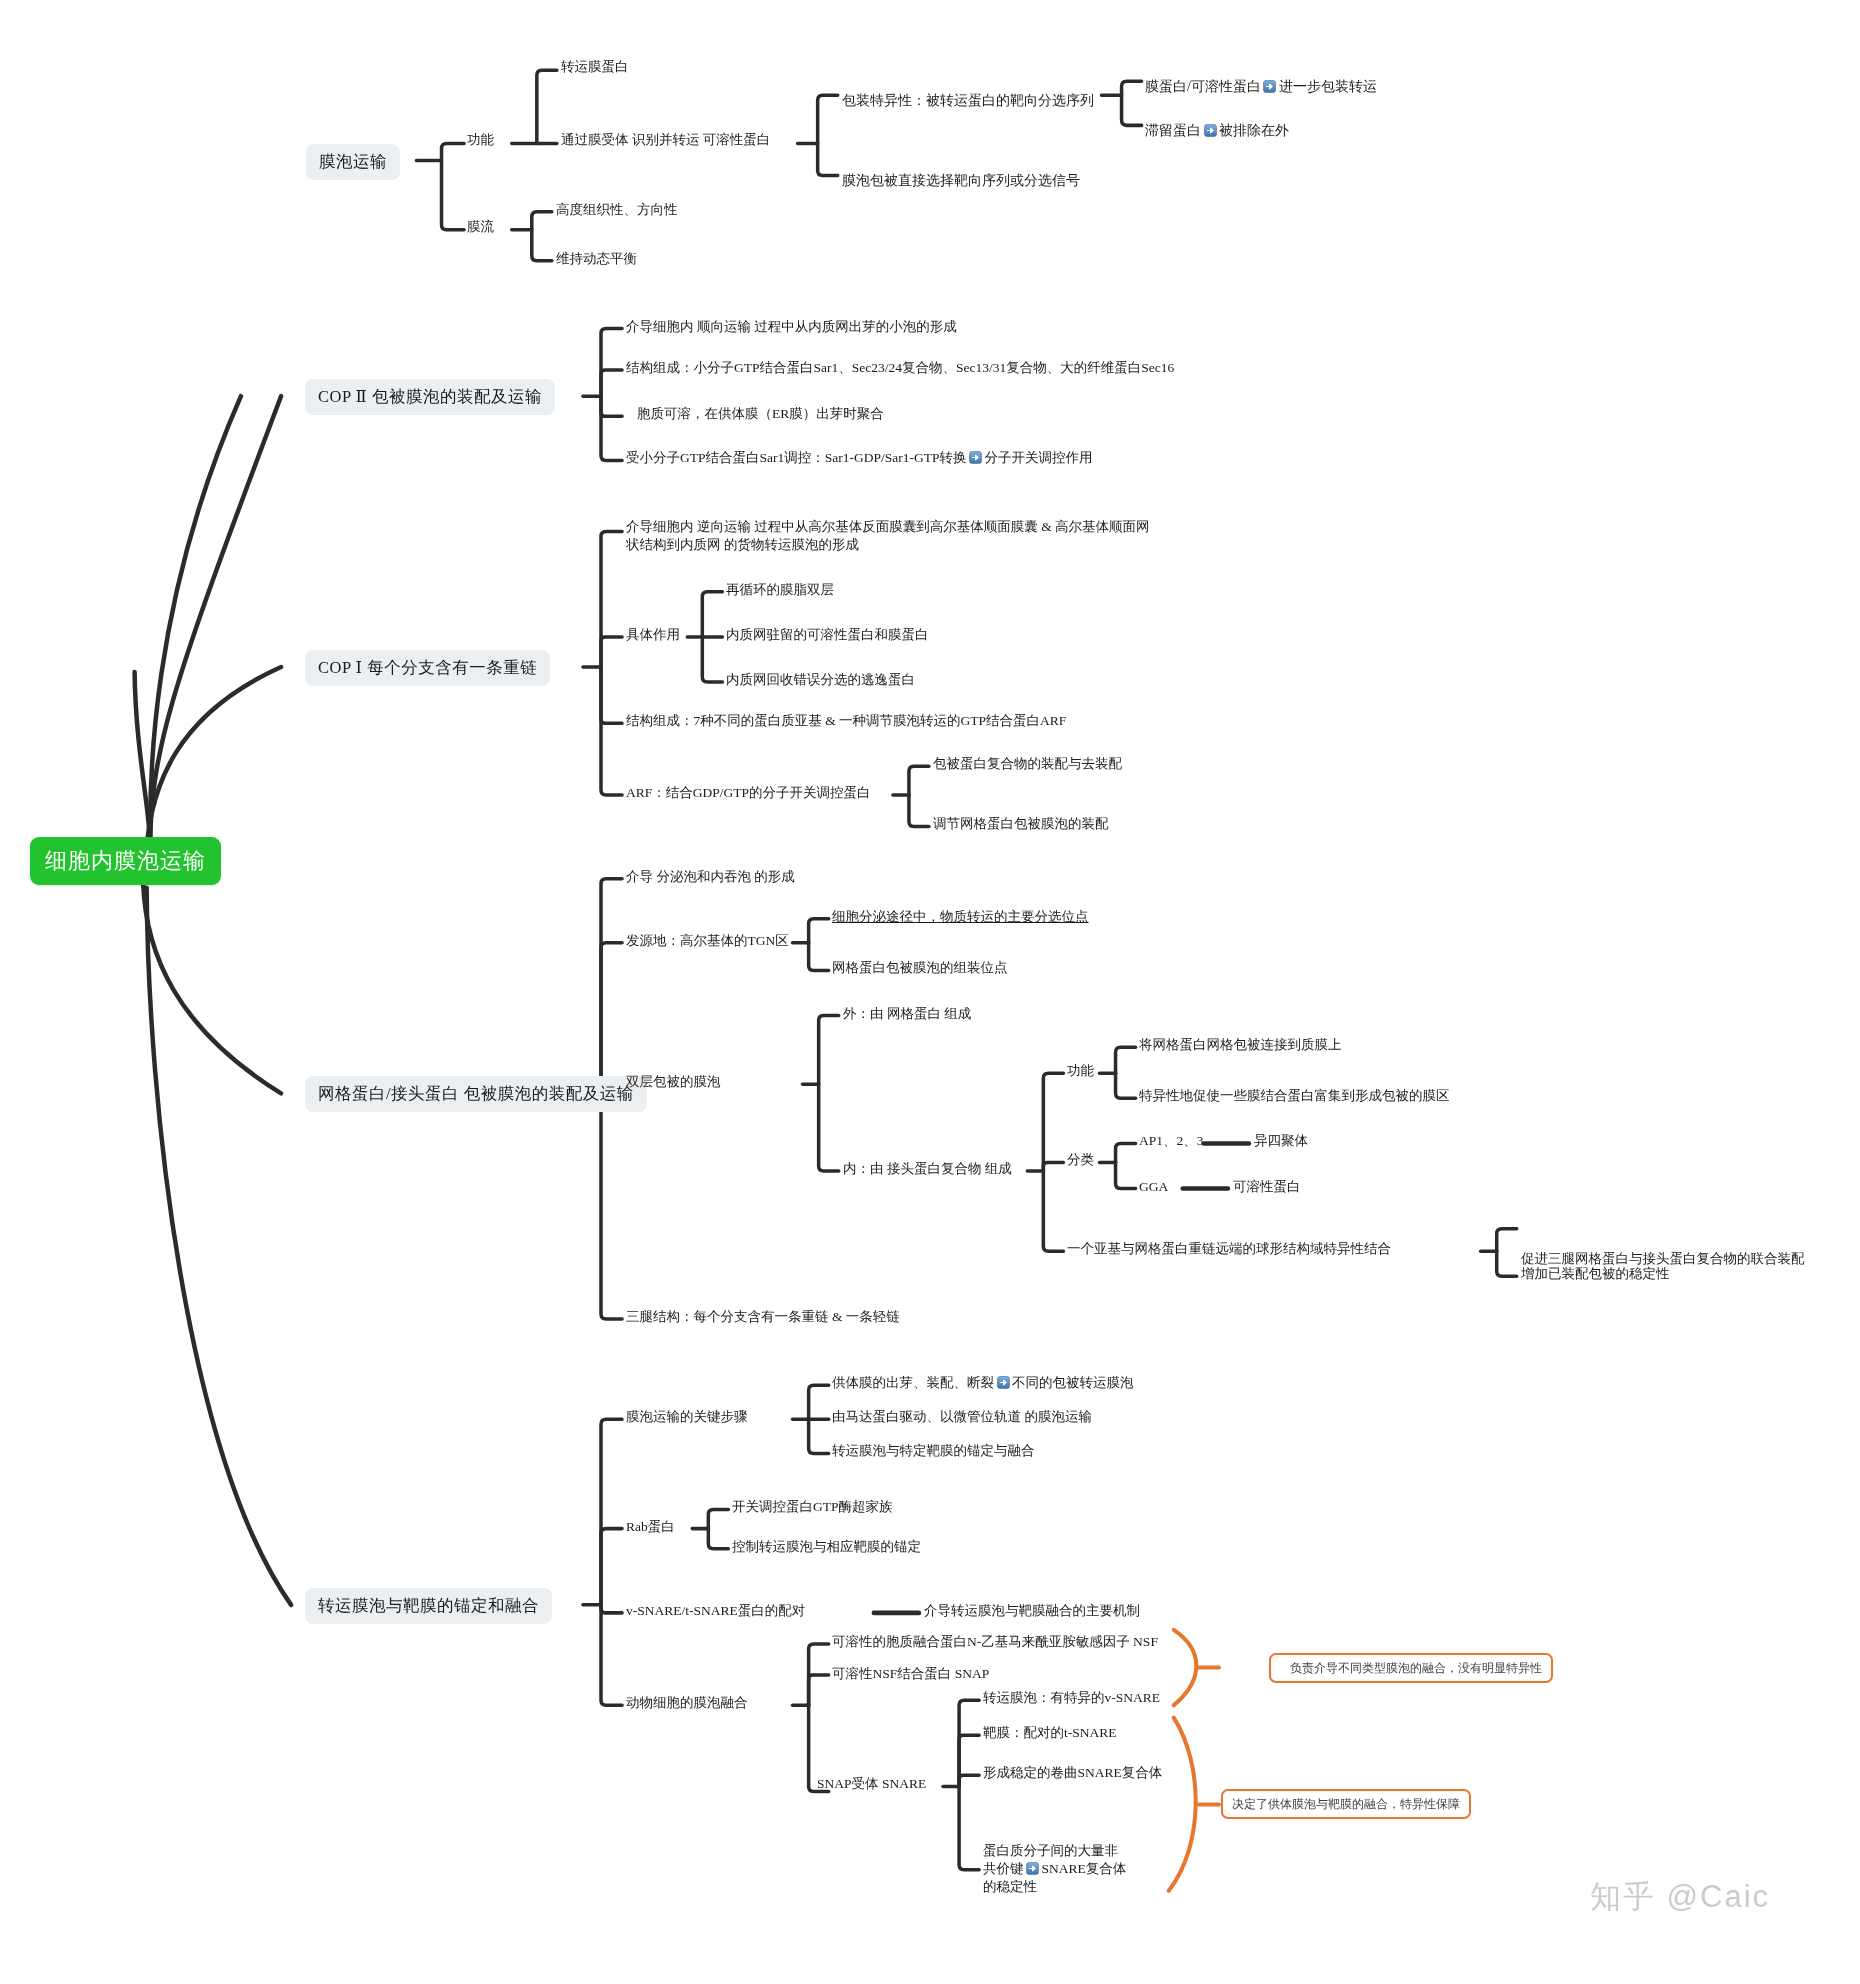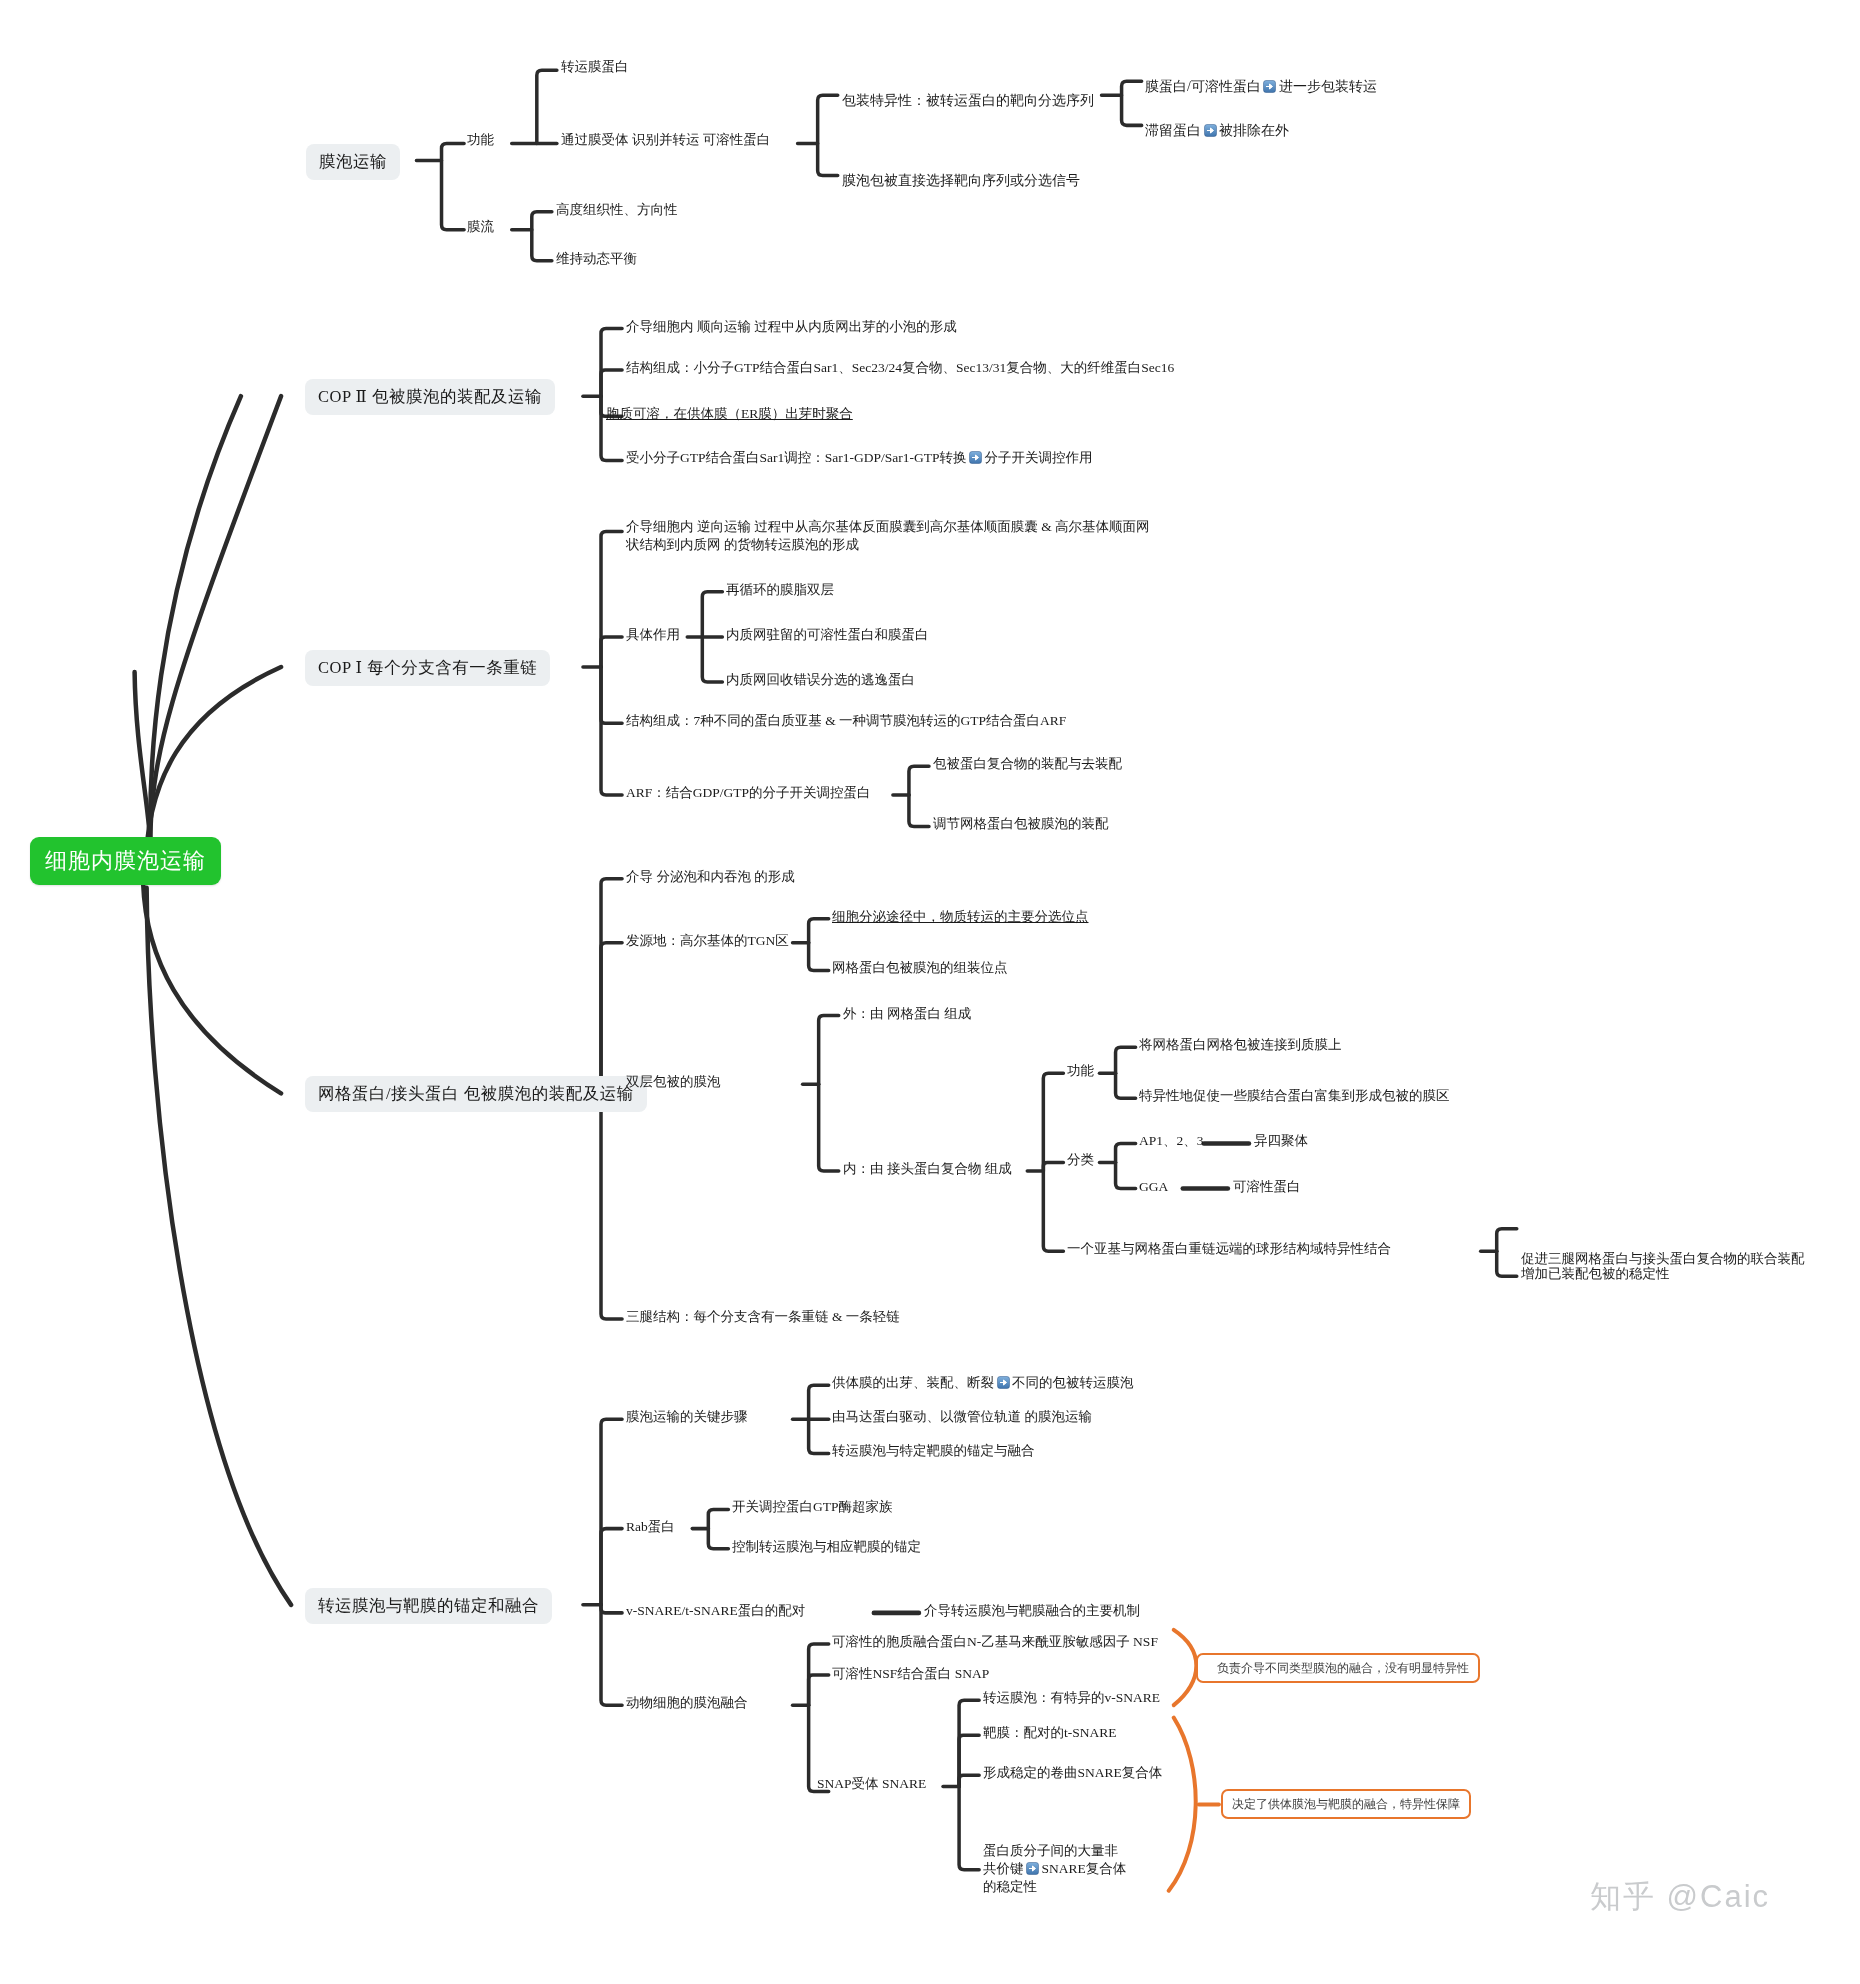--- a/index.html
+++ b/index.html
@@ -204,21 +204,21 @@
         </svg></span><span>被排除在外</span>
   </div>
 
   <div class="node lvl2" style="left:467px; top:218px;">膜流</div>
   <div class="node lvl2" style="left:556px; top:201px;">高度组织性、方向性</div>
   <div class="node lvl2" style="left:556px; top:250px;">维持动态平衡</div>
 
   <div class="node lvl1" style="left:305px; top:379px;">COP Ⅱ 包被膜泡的装配及运输</div>
   <div class="node lvl2" style="left:626px; top:318px;">介导细胞内 顺向运输 过程中从内质网出芽的小泡的形成</div>
   <div class="node lvl2" style="left:626px; top:359px;">结构组成：小分子GTP结合蛋白Sar1、Sec23/24复合物、Sec13/31复合物、大的纤维蛋白Sec16</div>
-  <div class="node lvl2" style="left:606px; top:405px;text-decoration:underline;">胞质可溶，在供体膜（ER膜）出芽时聚合</div>
+  <div class="node lvl2" style="left:637px; top:405px;">胞质可溶，在供体膜（ER膜）出芽时聚合</div>
   <div class="node lvl2" style="left:626px; top:449px;">
     <span>受小分子GTP结合蛋白Sar1调控：Sar1-GDP/Sar1-GTP转换</span><span class="ic"><svg viewBox="0 0 26 26">
           <rect x="1" y="1" width="24" height="24" rx="5" fill="url(#g1)" stroke="#31598a"></rect>
           <path d="M6 13h9M13 8l6 5-6 5z" fill="#fff" stroke="#fff" stroke-width="2" stroke-linejoin="round"></path>
         </svg></span><span>分子开关调控作用</span>
   </div>
 
   <div class="node lvl1" style="left:305px; top:650px;">COP Ⅰ 每个分支含有一条重链</div>
   <div class="node lvl2 wrapnode" style="left:626px; top:518px; width:532px;">介导细胞内 逆向运输 过程中从高尔基体反面膜囊到高尔基体顺面膜囊 &amp; 高尔基体顺面网状结构到内质网 的货物转运膜泡的形成</div>
   <div class="node lvl2" style="left:626px; top:626px;">具体作用</div>
@@ -268,21 +268,21 @@
   <div class="node lvl2" style="left:732px; top:1498px;">开关调控蛋白GTP酶超家族</div>
   <div class="node lvl2" style="left:732px; top:1538px;">控制转运膜泡与相应靶膜的锚定</div>
 
   <div class="node lvl2" style="left:626px; top:1602px;">v-SNARE/t-SNARE蛋白的配对</div>
   <div class="node lvl2" style="left:924px; top:1602px;">介导转运膜泡与靶膜融合的主要机制</div>
 
   <div class="node lvl2" style="left:626px; top:1694px;">动物细胞的膜泡融合</div>
   <div class="node lvl2" style="left:832px; top:1633px;">可溶性的胞质融合蛋白N-乙基马来酰亚胺敏感因子 NSF</div>
   <div class="node lvl2" style="left:832px; top:1665px;">可溶性NSF结合蛋白 SNAP</div>
 
-  <div class="node callout" style="left:1196px; top:1653px;padding-left:19px;">负责介导不同类型膜泡的融合，没有明显特异性</div>
+  <div class="node callout" style="left:1269px; top:1653px;padding-left:19px;">负责介导不同类型膜泡的融合，没有明显特异性</div>
 
   <div class="node lvl2" style="left:817px; top:1775px;">SNAP受体 SNARE</div>
   <div class="node lvl2" style="left:983px; top:1689px;">转运膜泡：有特异的v-SNARE</div>
   <div class="node lvl2" style="left:983px; top:1724px;">靶膜：配对的t-SNARE</div>
   <div class="node lvl2" style="left:983px; top:1764px;">形成稳定的卷曲SNARE复合体</div>
 
   <div class="node lvl2 wrapnode" style="left:983px; top:1842px; width:145px;">
     <span>蛋白质分子间的大量非共价键</span><span class="ic"><svg viewBox="0 0 26 26">
           <rect x="1" y="1" width="24" height="24" rx="5" fill="url(#g1)" stroke="#31598a"></rect>
           <path d="M6 13h9M13 8l6 5-6 5z" fill="#fff" stroke="#fff" stroke-width="2" stroke-linejoin="round"></path>

